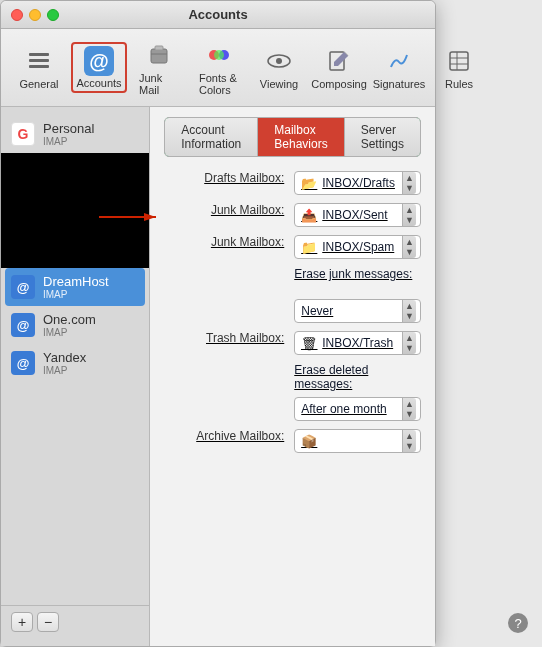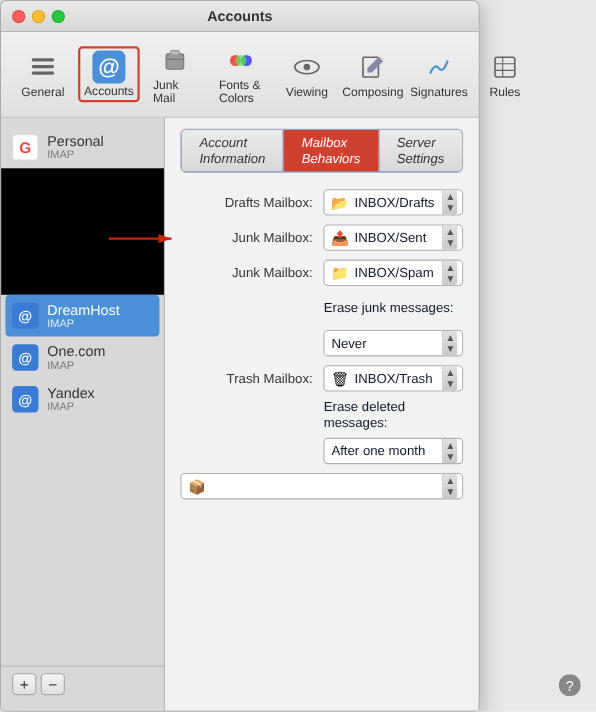--- a/index.html
+++ b/index.html
@@ -215,23 +215,22 @@
     }
 
     
     .tab-bar {
       display: flex;
       gap: 0;
       margin-bottom: 14px;
       border: 1px solid #b0b0b0;
       border-radius: 5px;
       overflow: hidden;
-      background: #3b82f6;
+      background: #15803d;
       width: fit-content;
-      font-style: italic;
     }
 
     .tab {
       padding: 5px 16px;
       font-size: 12px;
       color: #333;
       cursor: pointer;
       background: linear-gradient(to bottom, #ebebeb, #d8d8d8);
       border-right: 1px solid #b0b0b0;
     }
@@ -248,22 +247,23 @@
 
     
     .form-section {
       display: flex;
       flex-direction: column;
       gap: 6px;
     }
 
     .form-row {
       display: flex;
-      align-items: center;
+      align-items: flex-start;
       min-height: 26px;
+      text-decoration: underline;
     }
 
     .form-label {
       width: 130px;
       text-align: right;
       padding-right: 10px;
       font-size: 12px;
       color: #333;
       flex-shrink: 0;
     }
@@ -582,20 +582,21 @@
               <span class="form-value">After one month</span>
             </div>
             <div class="dropdown-arrow">
               <span>▲</span>
                 <span>▼</span>
             </div>
           </div>
         </div>
 
         <div class="form-row">
+          <span class="form-label">Archive Mailbox:</span>
           <div class="form-control">
             <div class="form-control-inner">
               <span class="folder-icon">📦</span>
             </div>
             <div class="dropdown-arrow">
               <span>▲</span>
                 <span>▼</span>
             </div>
           </div>
         </div>

